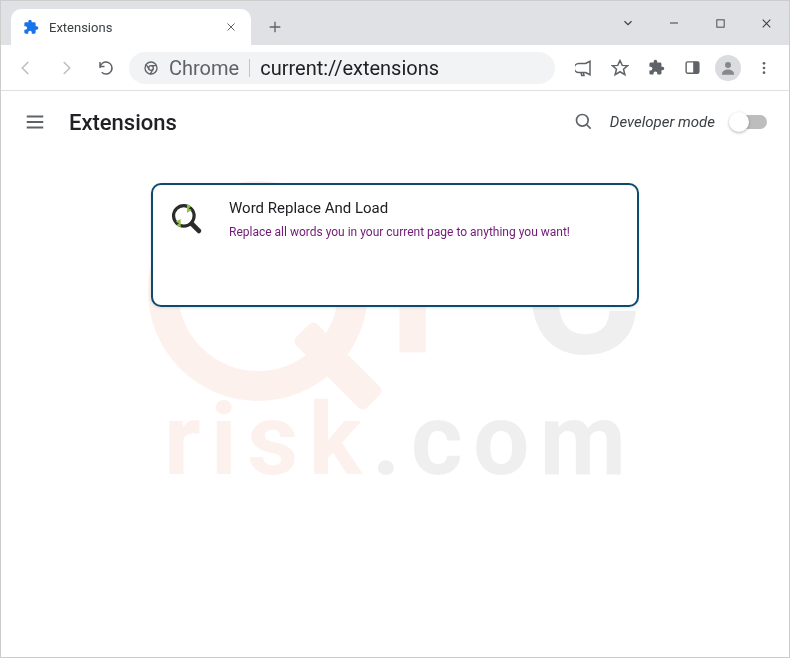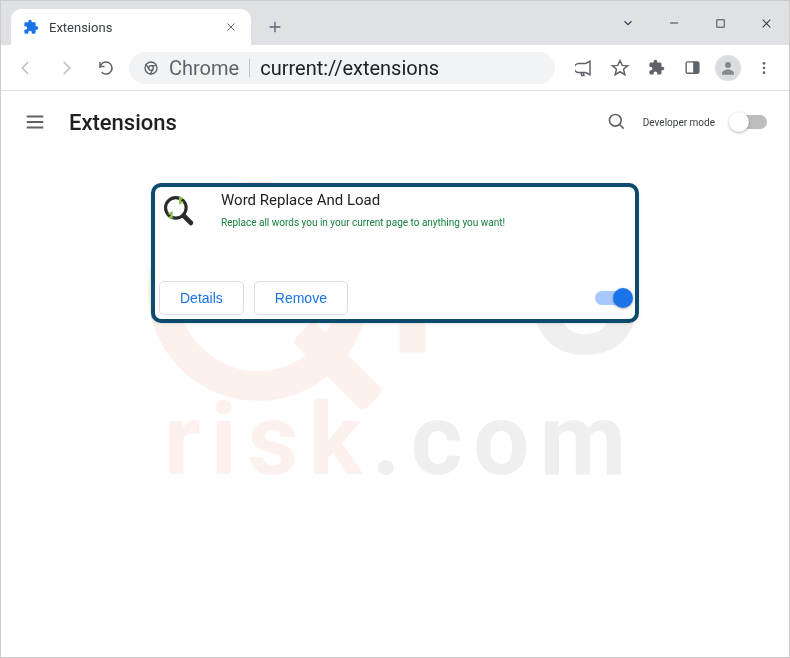--- a/index.html
+++ b/index.html
@@ -121,51 +121,51 @@
     height: 62px;
     display:flex; align-items:center;
     padding: 0 22px;
     gap: 22px;
     z-index: 2; position: relative;
   }
   .menu-icon { width:24px; height:24px; display:flex; align-items:center; justify-content:center; color:#5f6368;}
   .page-title { font-size: 22px; font-weight: 500; color:#202124; }
   .header-right { margin-left:auto; display:flex; align-items:center; gap:16px; }
   .search-icon { color:#5f6368; }
-  .dev-label { font-size: 10px; color:#3c4043; }
+  .dev-label { font-size: 15px; color:#3c4043;font-style:italic; }
   .toggle {
     width: 36px; height: 14px; border-radius: 7px;
     position: relative;
   }
   .toggle.off { background:#bdbdbd; }
   .toggle.off .knob { background:#fff; left:-2px; box-shadow: 0 1px 3px rgba(0,0,0,0.3); }
   .toggle.on { background:#a8c7fa; }
   .toggle.on .knob { background:#1a73e8; right:-2px; box-shadow: 0 1px 3px rgba(0,0,0,0.3); }
   .toggle .knob { width:20px; height:20px; border-radius:50%; position:absolute; top:-3px; }
 
   
   .content {
     padding: 30px 150px;
     z-index: 1; position: relative;
   }
   .ext-card {
     background:#fff;
-    border: 4px solid #0c4a6e;
+    border: 2px solid #0c4a6e;
     border-radius: 10px;
     box-shadow: 0 1px 3px rgba(60,64,67,0.15);
-    padding: 4px;
+    padding: 14px;
   }
   .ext-card .card-top { display:flex; gap: 22px; margin-bottom: 50px; }
   .ext-icon {
     width: 40px; height: 40px; flex-shrink:0;
     display:flex; align-items:center; justify-content:center;
   }
   .ext-info { flex:1; }
   .ext-name { font-size: 15px; color:#202124; margin-bottom: 6px; }
-  .ext-desc { font-size: 10px; color:#15803d; line-height: 1.5; }
+  .ext-desc { font-size: 12px; color:#701a75; line-height: 1.5; }
   .card-bottom { display:flex; align-items:center; gap: 10px; }
   .card-btn {
     padding: 8px 20px;
     border: 1px solid #dadce0;
     background:#fff;
     border-radius: 5px;
     color:#1a73e8;
     font-size: 14px;
     font-weight: 500;
     cursor: pointer;
@@ -336,21 +336,14 @@
           <path stroke="#2b2b2b" stroke-width="6" stroke-linecap="round" d="M30 30l9 9"></path>
           <path fill="#8bc34a" d="M24 6c3 0 5 2 5 2l-3 3c2 0 4 2 4 2l-6 3z"></path>
           <path fill="#8bc34a" d="M16 34c-3 0-5-2-5-2l3-3c-2 0-4-2-4-2l6-3z"></path>
         </svg>
       </div>
       <div class="ext-info">
         <div class="ext-name">Word Replace And Load</div>
         <div class="ext-desc">Replace all words you in your current page to anything you want!</div>
       </div>
     </div>
-    <div class="card-bottom">
-      <button class="card-btn">Details</button>
-      <button class="card-btn">Remove</button>
-      <div class="toggle on card-toggle">
-        <div class="knob"></div>
-      </div>
-    </div>
   </div>
 </div>
 
 </body></html>

